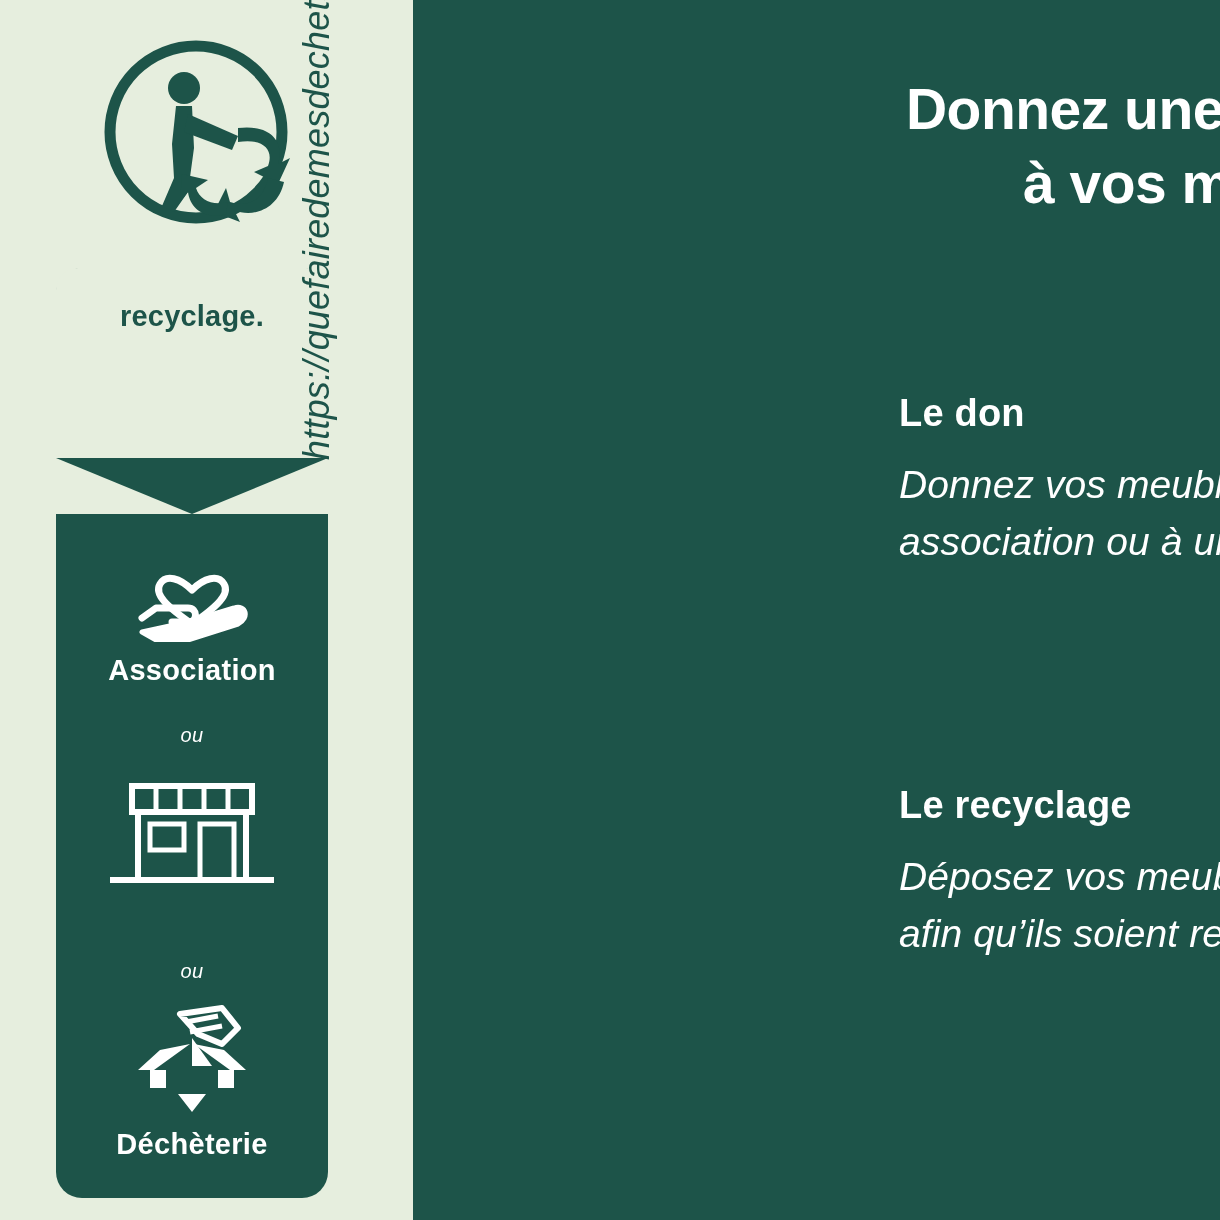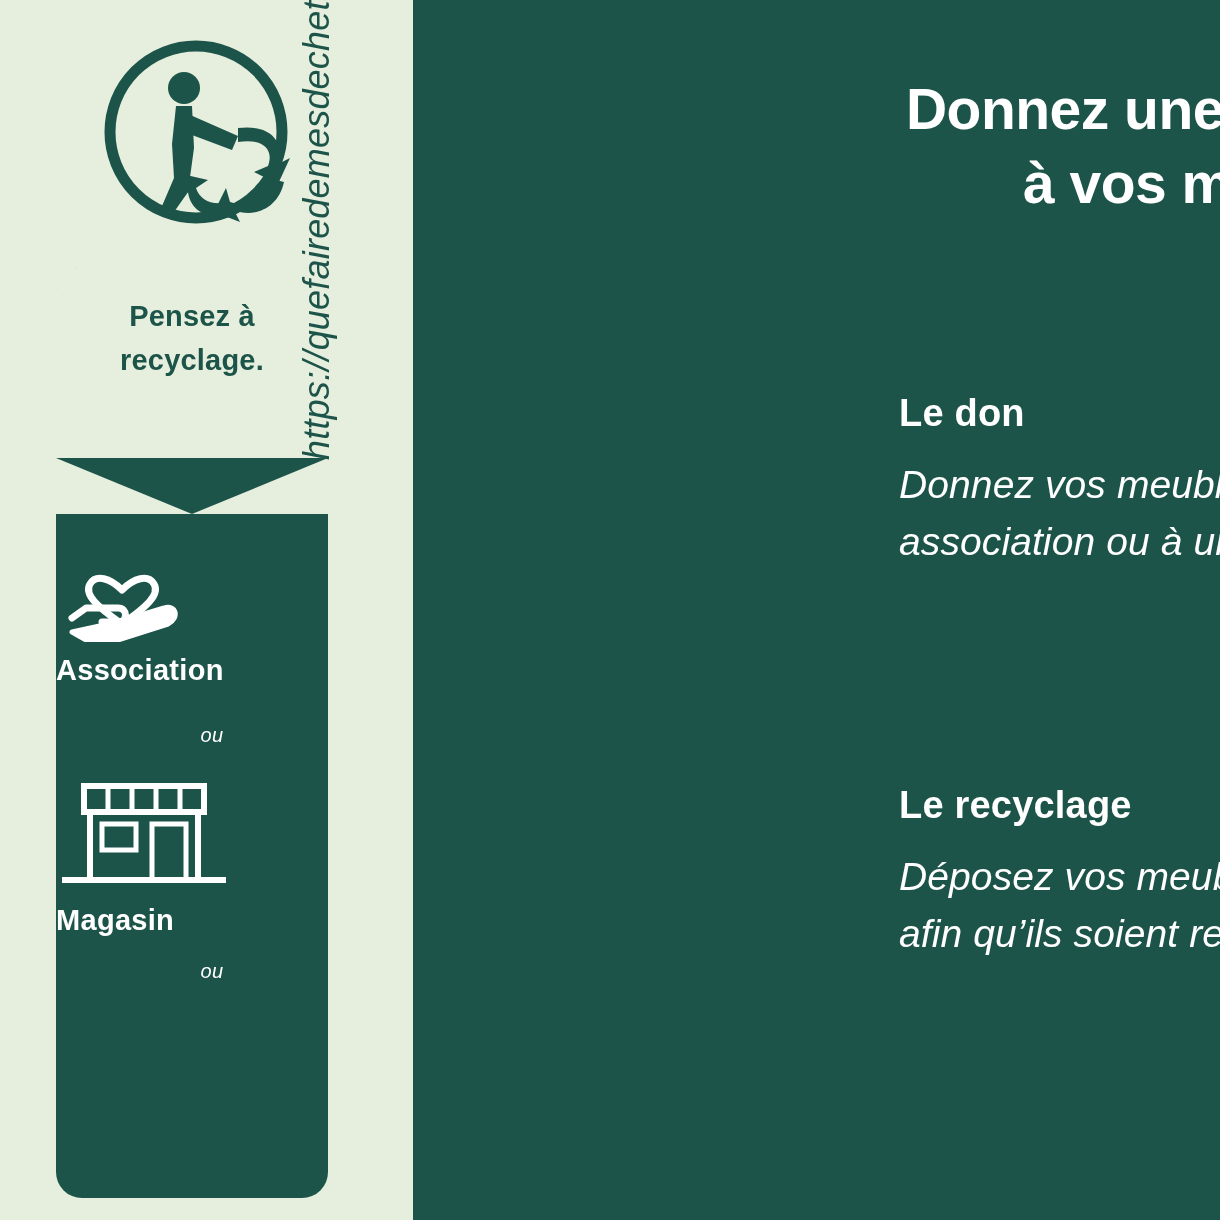--- a/index.html
+++ b/index.html
@@ -86,20 +86,21 @@
     height: 0;
     border-left: 136px solid #e6eede;
     border-right: 136px solid #e6eede;
     border-top: 56px solid #1d5449;
     box-sizing: border-box;
   }
 
   .step {
     position: absolute;
     width: 272px;
+    text-align: center;
     color: #ffffff;
   }
   .step .icon-wrap {
     display: block;
     margin: 0 auto;
   }
   .step-label {
     display: block;
     margin-top: 8px;
     font-size: 29px;
@@ -107,21 +108,20 @@
     letter-spacing: 0.3px;
   }
   .connector {
     position: absolute;
     width: 272px;
     text-align: center;
     color: #ffffff;
     font-size: 20px;
     font-style: italic;
     letter-spacing: 0.5px;
-    padding-left: 20px;
   }
 
   
   .url-vertical {
     position: absolute;
     left: 296px;
     top: 460px;
     width: 620px;
     height: 70px;
     transform: rotate(-90deg);
@@ -185,21 +185,20 @@
         <path d="M150 96 C186 92 196 112 190 132 L202 126 L190 152 L166 140 L180 134 C186 118 176 106 150 110 Z" fill="#1d5449"></path>
         <path d="M196 150 C190 178 164 186 146 178 L152 190 L126 180 L138 156 L142 170 C160 176 176 168 180 146 Z" fill="#1d5449"></path>
         <path d="M138 182 C116 188 102 176 100 160 L92 170 L94 142 L120 148 L108 156 C112 168 124 174 140 170 Z" fill="#1d5449"></path>
       </svg>
     </div>
 
     <div class="banner">
 
       <div class="banner-head">
         <div class="banner-head-inner">
-          <div>Pensez à</div>
           <div>recyclage.</div>
         </div>
       </div>
       <div class="banner-notch"></div>
 
       <div class="step" style="top:276px;">
         <span class="icon-wrap">
           <svg width="132" height="98" viewBox="0 0 132 98">
             <path d="M66 46 C54 34 40 30 34 40 C28 50 40 62 66 80 C92 62 104 50 98 40 C92 30 78 34 66 46 Z" fill="none" stroke="#ffffff" stroke-width="7" stroke-linejoin="round"></path>
             <path d="M16 74 L30 64 L62 64 C72 64 72 78 62 78 L46 78" fill="none" stroke="#ffffff" stroke-width="7" stroke-linecap="round" stroke-linejoin="round"></path>
@@ -218,25 +217,38 @@
             <line x1="52" y1="6" x2="52" y2="32" stroke="#ffffff" stroke-width="5"></line>
             <line x1="76" y1="6" x2="76" y2="32" stroke="#ffffff" stroke-width="5"></line>
             <line x1="100" y1="6" x2="100" y2="32" stroke="#ffffff" stroke-width="5"></line>
             <line x1="124" y1="6" x2="124" y2="32" stroke="#ffffff" stroke-width="5"></line>
             <rect x="34" y="32" width="108" height="68" fill="none" stroke="#ffffff" stroke-width="6"></rect>
             <rect x="46" y="44" width="34" height="26" fill="none" stroke="#ffffff" stroke-width="5"></rect>
             <rect x="96" y="44" width="34" height="56" fill="none" stroke="#ffffff" stroke-width="5"></rect>
             <line x1="6" y1="100" x2="170" y2="100" stroke="#ffffff" stroke-width="6"></line>
           </svg>
         </span>
-        <span class="step-label">Magasin</span>
       </div>
 
       <div class="connector" style="top:692px;">ou</div>
 
+      <div class="step" style="top:736px;">
+        <span class="icon-wrap">
+          <svg width="132" height="112" viewBox="0 0 132 112">
+            <path d="M54 10 L96 4 L112 24 L96 40 L72 30 Z" fill="none" stroke="#ffffff" stroke-width="6" stroke-linejoin="round"></path>
+            <path d="M60 18 L92 12" stroke="#ffffff" stroke-width="5"></path>
+            <path d="M64 28 L96 22" stroke="#ffffff" stroke-width="5"></path>
+            <path d="M66 34 L66 62 L86 62 L66 34 Z" fill="#ffffff"></path>
+            <path d="M64 40 L28 66 L40 66 L40 84 L24 84 L24 66 L12 66 L34 46 Z" fill="#ffffff"></path>
+            <path d="M68 40 L104 66 L92 66 L92 84 L108 84 L108 66 L120 66 L98 46 Z" fill="#ffffff"></path>
+            <path d="M66 58 L66 90 L52 90 L66 108 L80 90 L66 90 Z" fill="#ffffff"></path>
+          </svg>
+        </span>
+        <span class="step-label">Déchèterie</span>
+      </div>
 
     </div>
 
     <div class="url-vertical">https://quefairedemesdechets.fr</div>
   </div>
 
   <div class="right-panel">
     <div class="headline">
       <div>Donnez une seconde vie</div>
       <div>à vos meubles !</div>

